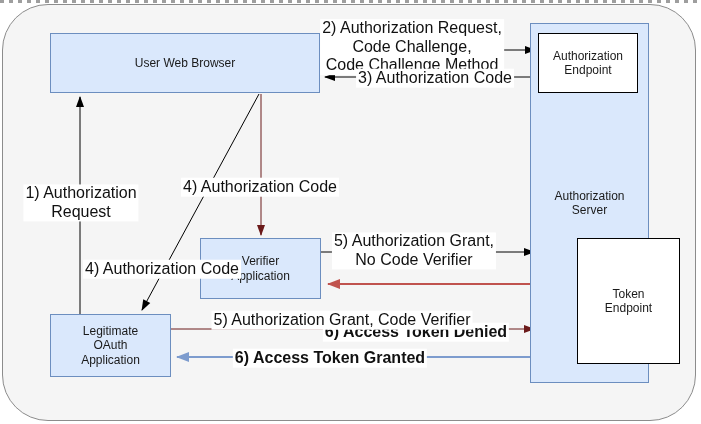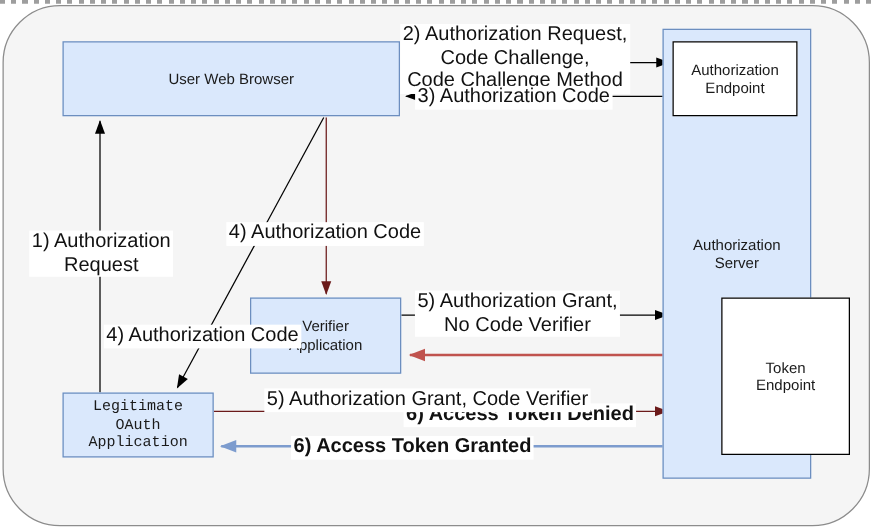--- a/index.html
+++ b/index.html
@@ -33,31 +33,31 @@
   }
   .white-node{
     background:var(--endpoint-fill,#ffffff);
     border:1px solid var(--endpoint-border,#000000);
   }
   #node-browser{left:50px;top:33px;width:270px;height:60px;}
   #node-auth-server{left:530px;top:23px;width:119px;height:360px;}
   #node-auth-endpoint{left:538px;top:33px;width:100px;height:60px;}
   #node-token-endpoint{left:537px;top:238px;width:103px;height:126px;margin-left:40px;}
   #node-malicious{left:200px;top:238px;width:121px;height:61px;}
-  #node-legit{left:50px;top:314px;width:121px;height:52px;font-family:Liberation Mono, monospace;}
+  #node-legit{left:50px;top:314px;width:121px;height:63px;}
   .edge-label{
     position:absolute;transform:translate(-50%,-50%);
     background:#ffffff;padding:0 2px;
     font-size:16px;line-height:1.16;color:#111;
     text-align:center;white-space:pre-line;
   }
   .edge-label.bold{font-weight:bold;}
   #lbl-1{left:81px;top:203px;}
   #lbl-2{left:412px;top:47px;}
-  #lbl-3{left:411px;top:78px;}
+  #lbl-3{left:435px;top:78px;}
   #lbl-4m{left:260px;top:187px;}
   #lbl-4l{left:162px;top:269px;}
   #lbl-5m{left:414px;top:251px;}
   #lbl-6m{left:416px;top:284px;margin-top:48px;}
   #lbl-5l{left:342px;top:320px;}
   #lbl-6l{left:330px;top:358px;}
 </style>
 </head>
 <body>
 

